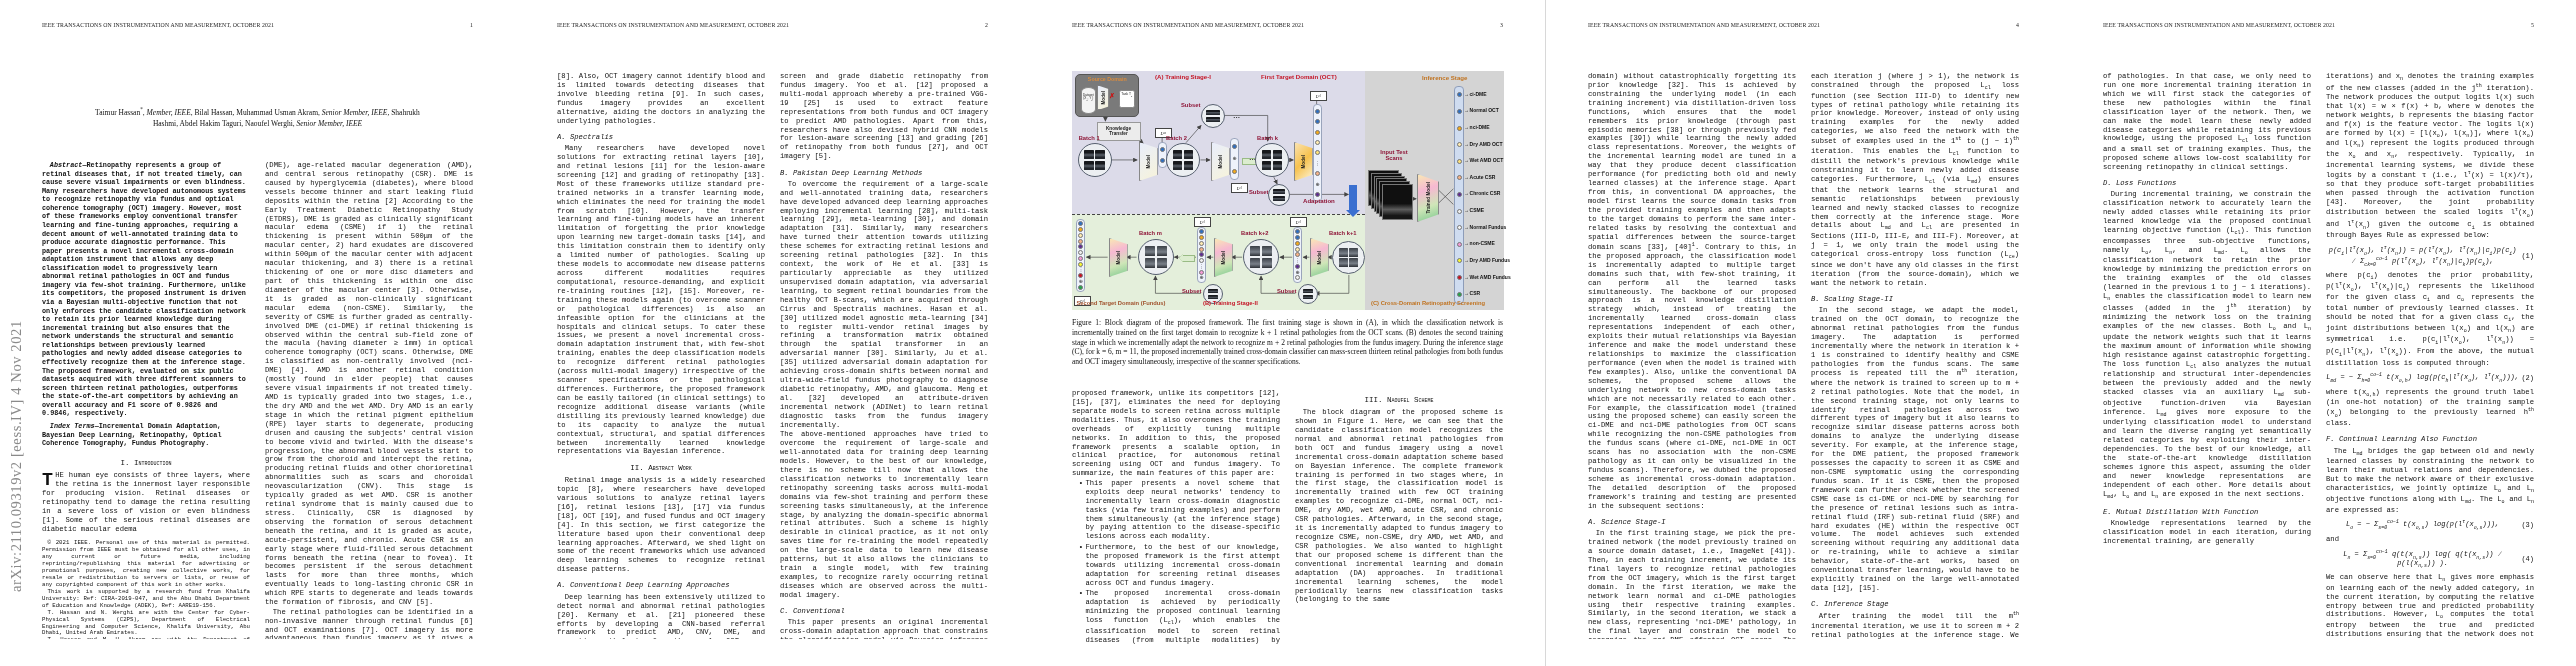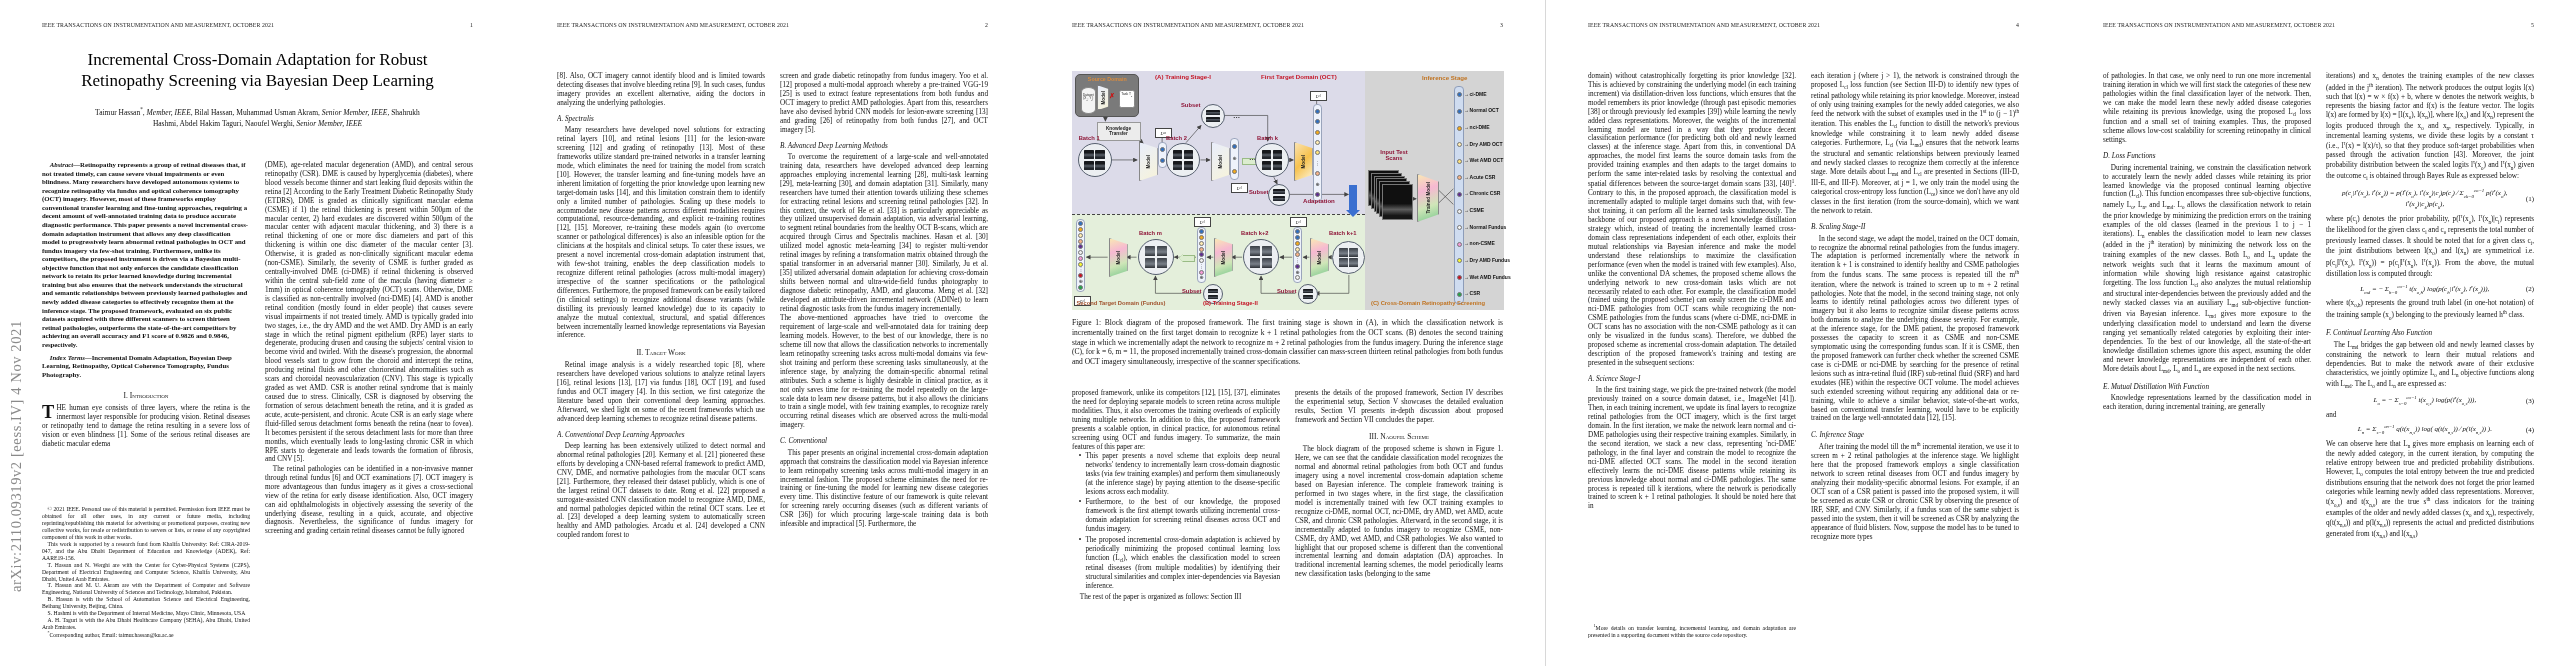--- a/index.html
+++ b/index.html
@@ -3,21 +3,21 @@
 <meta charset="utf-8">
 <style>
   html,body{margin:0;padding:0;background:#e8e8e8;}
   #canvas{position:relative;width:2576px;height:667px;background:#ffffff;font-family:"Liberation Serif",serif;color:#111;}
   .page{position:absolute;top:0;width:515px;height:667px;background:#fff;overflow:hidden;border-right:0.6px solid #d8d8d8;}
   .pghead{position:absolute;top:22px;left:42px;right:42px;font-size:5.8px;letter-spacing:0.1px;color:#222;display:flex;justify-content:space-between;}
   .pghead .jr{text-transform:uppercase;}
   .title{position:absolute;top:49px;left:44px;right:44px;text-align:center;font-size:17px;line-height:1.25;color:#000;}
   .authors{position:absolute;top:106px;left:50px;right:50px;text-align:center;font-size:7.5px;line-height:1.5;}
   .cols{position:absolute;left:42px;right:42px;display:flex;gap:15px;}
-  .col{width:208px;display:flex;flex-direction:column;overflow:hidden;}
+  .col{width:208px;display:flex;flex-direction:column;overflow:hidden;font-family:Liberation Mono, monospace;}
   .para{font-size:7.2px;line-height:1.24;text-align:justify;margin:0 0 0.6px 0;}
   .para.indent{text-indent:7.8px;}
   .lead{font-weight:bold;font-size:6.8px;line-height:1.26;text-indent:7.8px;margin-bottom:4.4px;}
   .lead-label{font-style:italic;}
   .h1{font-variant:small-caps;text-align:center;font-size:7.5px;margin:6.7px 0 4.4px 0;}
   .h2{font-style:italic;font-size:7.2px;margin:6.7px 0 3.3px 0;}
   .drop .dropcap{float:left;font-size:18.3px;line-height:.82;padding:1.1px 2.2px 0 0;font-weight:bold;}
   .bullet{font-size:7.2px;line-height:1.24;text-align:justify;margin:0 0 1.7px 6.7px;padding-left:6.7px;position:relative;}
   .bullet:before{content:"\2022";position:absolute;left:0;top:0;}
   .eq{display:flex;align-items:center;font-size:7px;margin:4.4px 0;font-style:italic;}
@@ -72,21 +72,20 @@
 <body>
 
 <div id="canvas">
 
   <div class="page" style="left:0">
     <div class="pghead">
       <span class="jr">IEEE TRANSACTIONS ON INSTRUMENTATION AND MEASUREMENT, OCTOBER 2021</span>
       <span>1</span>
     </div>
     <div class="watermark">arXiv:2110.09319v2  [eess.IV]  4 Nov 2021</div>
-    <div class="title">Incremental Cross-Domain Adaptation for Robust Retinopathy Screening via Bayesian Deep Learning</div>
     <div class="authors">
       <div>Taimur Hassan<sup>*</sup>, <i>Member, IEEE</i>, Bilal Hassan, Muhammad Usman Akram, <i>Senior Member, IEEE</i>, Shahrukh</div>
       <div>Hashmi, Abdel Hakim Taguri, Naoufel Werghi, <i>Senior Member, IEEE</i></div>
     </div>
     <div class="cols" style="top:161px;height:478px">
       <div class="col">
           <div class="lead"><span class="lead-label">Abstract</span>—Retinopathy represents a group of retinal diseases that, if not treated timely, can cause severe visual impairments or even blindness. Many researchers have developed autonomous systems to recognize retinopathy via fundus and optical coherence tomography (OCT) imagery. However, most of these frameworks employ conventional transfer learning and fine-tuning approaches, requiring a decent amount of well-annotated training data to produce accurate diagnostic performance. This paper presents a novel incremental cross-domain adaptation instrument that allows any deep classification model to progressively learn abnormal retinal pathologies in OCT and fundus imagery via few-shot training. Furthermore, unlike its competitors, the proposed instrument is driven via a Bayesian multi-objective function that not only enforces the candidate classification network to retain its prior learned knowledge during incremental training but also ensures that the network understands the structural and semantic relationships between previously learned pathologies and newly added disease categories to effectively recognize them at the inference stage. The proposed framework, evaluated on six public datasets acquired with three different scanners to screen thirteen retinal pathologies, outperforms the state-of-the-art competitors by achieving an overall accuracy and F1 score of 0.9826 and 0.9846, respectively.</div>
           <div class="lead"><span class="lead-label">Index Terms</span>—Incremental Domain Adaptation, Bayesian Deep Learning, Retinopathy, Optical Coherence Tomography, Fundus Photography.</div>
           <div class="h1">I. Introduction</div>
           <div class="para drop"><span class="dropcap">T</span>HE human eye consists of three layers, where the retina is the innermost layer responsible for producing vision. Retinal diseases or retinopathy tend to damage the retina resulting in a severe loss of vision or even blindness [1]. Some of the serious retinal diseases are diabetic macular edema</div>
@@ -111,28 +110,28 @@
   <div class="page" style="left:515px">
     <div class="pghead">
       <span class="jr">IEEE TRANSACTIONS ON INSTRUMENTATION AND MEASUREMENT, OCTOBER 2021</span>
       <span>2</span>
     </div>
     <div class="cols" style="top:72px;height:567px">
       <div class="col">
           <div class="para">[8]. Also, OCT imagery cannot identify blood and is limited towards detecting diseases that involve bleeding retina [9]. In such cases, fundus imagery provides an excellent alternative, aiding the doctors in analyzing the underlying pathologies.</div>
           <div class="h2">A. Spectralis</div>
           <div class="para indent">Many researchers have developed novel solutions for extracting retinal layers [10], and retinal lesions [11] for the lesion-aware screening [12] and grading of retinopathy [13]. Most of these frameworks utilize standard pre-trained networks in a transfer learning mode, which eliminates the need for training the model from scratch [10]. However, the transfer learning and fine-tuning models have an inherent limitation of forgetting the prior knowledge upon learning new target-domain tasks [14], and this limitation constrain them to identify only a limited number of pathologies. Scaling up these models to accommodate new disease patterns across different modalities requires computational, resource-demanding, and explicit re-training routines [12], [15]. Moreover, re-training these models again (to overcome scanner or pathological differences) is also an infeasible option for the clinicians at the hospitals and clinical setups. To cater these issues, we present a novel incremental cross-domain adaptation instrument that, with few-shot training, enables the deep classification models to recognize different retinal pathologies (across multi-modal imagery) irrespective of the scanner specifications or the pathological differences. Furthermore, the proposed framework can be easily tailored (in clinical settings) to recognize additional disease variants (while distilling its previously learned knowledge) due to its capacity to analyze the mutual contextual, structural, and spatial differences between incrementally learned knowledge representations via Bayesian inference.</div>
-          <div class="h1">II. Target Work</div>
+          <div class="h1">II. Abstract Work</div>
           <div class="para indent">Retinal image analysis is a widely researched topic [8], where researchers have developed various solutions to analyze retinal layers [16], retinal lesions [13], [17] via fundus [18], OCT [19], and fused fundus and OCT imagery [4]. In this section, we first categorize the literature based upon their conventional deep learning approaches. Afterward, we shed light on some of the recent frameworks which use advanced deep learning schemes to recognize retinal disease patterns.</div>
           <div class="h2">A. Conventional Deep Learning Approaches</div>
           <div class="para indent">Deep learning has been extensively utilized to detect normal and abnormal retinal pathologies [20]. Kermany et al. [21] pioneered these efforts by developing a CNN-based referral framework to predict AMD, CNV, DME, and normative pathologies from the macular OCT scans [21]. Furthermore, they released their dataset publicly, which is one of the largest retinal OCT datasets to date. Rong et al. [22] proposed a surrogate-assisted CNN classification model to recognize AMD, DME, and normal pathologies depicted within the retinal OCT scans. Lee et al. [23] developed a deep learning system to automatically screen healthy and AMD pathologies. Arcadu et al. [24] developed a CNN coupled random forest to</div>
         </div>
       <div class="col">
           <div class="para">screen and grade diabetic retinopathy from fundus imagery. Yoo et al. [12] proposed a multi-modal approach whereby a pre-trained VGG-19 [25] is used to extract feature representations from both fundus and OCT imagery to predict AMD pathologies. Apart from this, researchers have also devised hybrid CNN models for lesion-aware screening [13] and grading [26] of retinopathy from both fundus [27], and OCT imagery [5].</div>
-          <div class="h2">B. Advanced Deep Learning Methods</div>
+          <div class="h2">B. Pakistan Deep Learning Methods</div>
           <div class="para indent">To overcome the requirement of a large-scale and well-annotated training data, researchers have developed advanced deep learning approaches employing incremental learning [28], multi-task learning [29], meta-learning [30], and domain adaptation [31]. Similarly, many researchers have turned their attention towards utilizing these schemes for extracting retinal lesions and screening retinal pathologies [32]. In this context, the work of He et al. [33] is particularly appreciable as they utilized unsupervised domain adaptation, via adversarial learning, to segment retinal boundaries from the healthy OCT B-scans, which are acquired through Cirrus and Spectralis machines. Hasan et al. [30] utilized model agnostic meta-learning [34] to register multi-vendor retinal images by refining a transformation matrix obtained through the spatial transformer in an adversarial manner [30]. Similarly, Ju et al. [35] utilized adversarial domain adaptation for achieving cross-domain shifts between normal and ultra-wide-field fundus photography to diagnose diabetic retinopathy, AMD, and glaucoma. Meng et al. [32] developed an attribute-driven incremental network (ADINet) to learn retinal diagnostic tasks from the fundus imagery incrementally.</div>
           <div class="para">The above-mentioned approaches have tried to overcome the requirement of large-scale and well-annotated data for training deep learning models. However, to the best of our knowledge, there is no scheme till now that allows the classification networks to incrementally learn retinopathy screening tasks across multi-modal domains via few-shot training and perform these screening tasks simultaneously, at the inference stage, by analyzing the domain-specific abnormal retinal attributes. Such a scheme is highly desirable in clinical practice, as it not only saves time for re-training the model repeatedly on the large-scale data to learn new disease patterns, but it also allows the clinicians to train a single model, with few training examples, to recognize rarely occurring retinal diseases which are observed across the multi-modal imagery.</div>
           <div class="h2">C. Conventional</div>
           <div class="para indent">This paper presents an original incremental cross-domain adaptation approach that constrains the classification model via Bayesian inference to learn retinopathy screening tasks across multi-modal imagery in an incremental fashion. The proposed scheme eliminates the need for re-training or fine-tuning the model for learning new disease categories every time. This distinctive feature of our framework is quite relevant for screening rarely occurring diseases (such as different variants of CSR [36]) for which procuring large-scale training data is both infeasible and impractical [5]. Furthermore, the</div>
         </div>
     </div>
   </div>
 
   <div class="page" style="left:1030px">
     <div class="pghead">
@@ -406,21 +405,20 @@
 
     <div class="cols" style="top:389px;height:256px">
       <div class="col">
           <div class="para">proposed framework, unlike its competitors [12], [15], [37], eliminates the need for deploying separate models to screen retina across multiple modalities. Thus, it also overcomes the training overheads of explicitly tuning multiple networks. In addition to this, the proposed framework presents a scalable option, in clinical practice, for autonomous retinal screening using OCT and fundus imagery. To summarize, the main features of this paper are:</div>
           <div class="bullet">This paper presents a novel scheme that exploits deep neural networks' tendency to incrementally learn cross-domain diagnostic tasks (via few training examples) and perform them simultaneously (at the inference stage) by paying attention to the disease-specific lesions across each modality.</div>
           <div class="bullet">Furthermore, to the best of our knowledge, the proposed framework is the first attempt towards utilizing incremental cross-domain adaptation for screening retinal diseases across OCT and fundus imagery.</div>
           <div class="bullet">The proposed incremental cross-domain adaptation is achieved by periodically minimizing the proposed continual learning loss function (L<sub>cl</sub>), which enables the classification model to screen retinal diseases (from multiple modalities) by identifying their structural similarities and complex inter-dependencies via Bayesian inference.</div>
           <div class="para indent">The rest of the paper is organized as follows: Section III</div>
         </div>
       <div class="col">
-          <div class="para">presents the details of the proposed framework, Section IV describes the experimental setup, Section V showcases the detailed evaluation results, Section VI presents in-depth discussion about proposed framework and Section VII concludes the paper.</div>
           <div class="h1">III. Naoufel Scheme</div>
           <div class="para indent">The block diagram of the proposed scheme is shown in Figure 1. Here, we can see that the candidate classification model recognizes the normal and abnormal retinal pathologies from both OCT and fundus imagery using a novel incremental cross-domain adaptation scheme based on Bayesian inference. The complete framework training is performed in two stages where, in the first stage, the classification model is incrementally trained with few OCT training examples to recognize ci-DME, normal OCT, nci-DME, dry AMD, wet AMD, acute CSR, and chronic CSR pathologies. Afterward, in the second stage, it is incrementally adapted to fundus imagery to recognize CSME, non-CSME, dry AMD, wet AMD, and CSR pathologies. We also wanted to highlight that our proposed scheme is different than the conventional incremental learning and domain adaptation (DA) approaches. In traditional incremental learning schemes, the model periodically learns new classification tasks (belonging to the same</div>
         </div>
     </div>
   </div>
 
   <div class="page" style="left:1546px">
     <div class="pghead">
       <span class="jr">IEEE TRANSACTIONS ON INSTRUMENTATION AND MEASUREMENT, OCTOBER 2021</span>
       <span>4</span>

